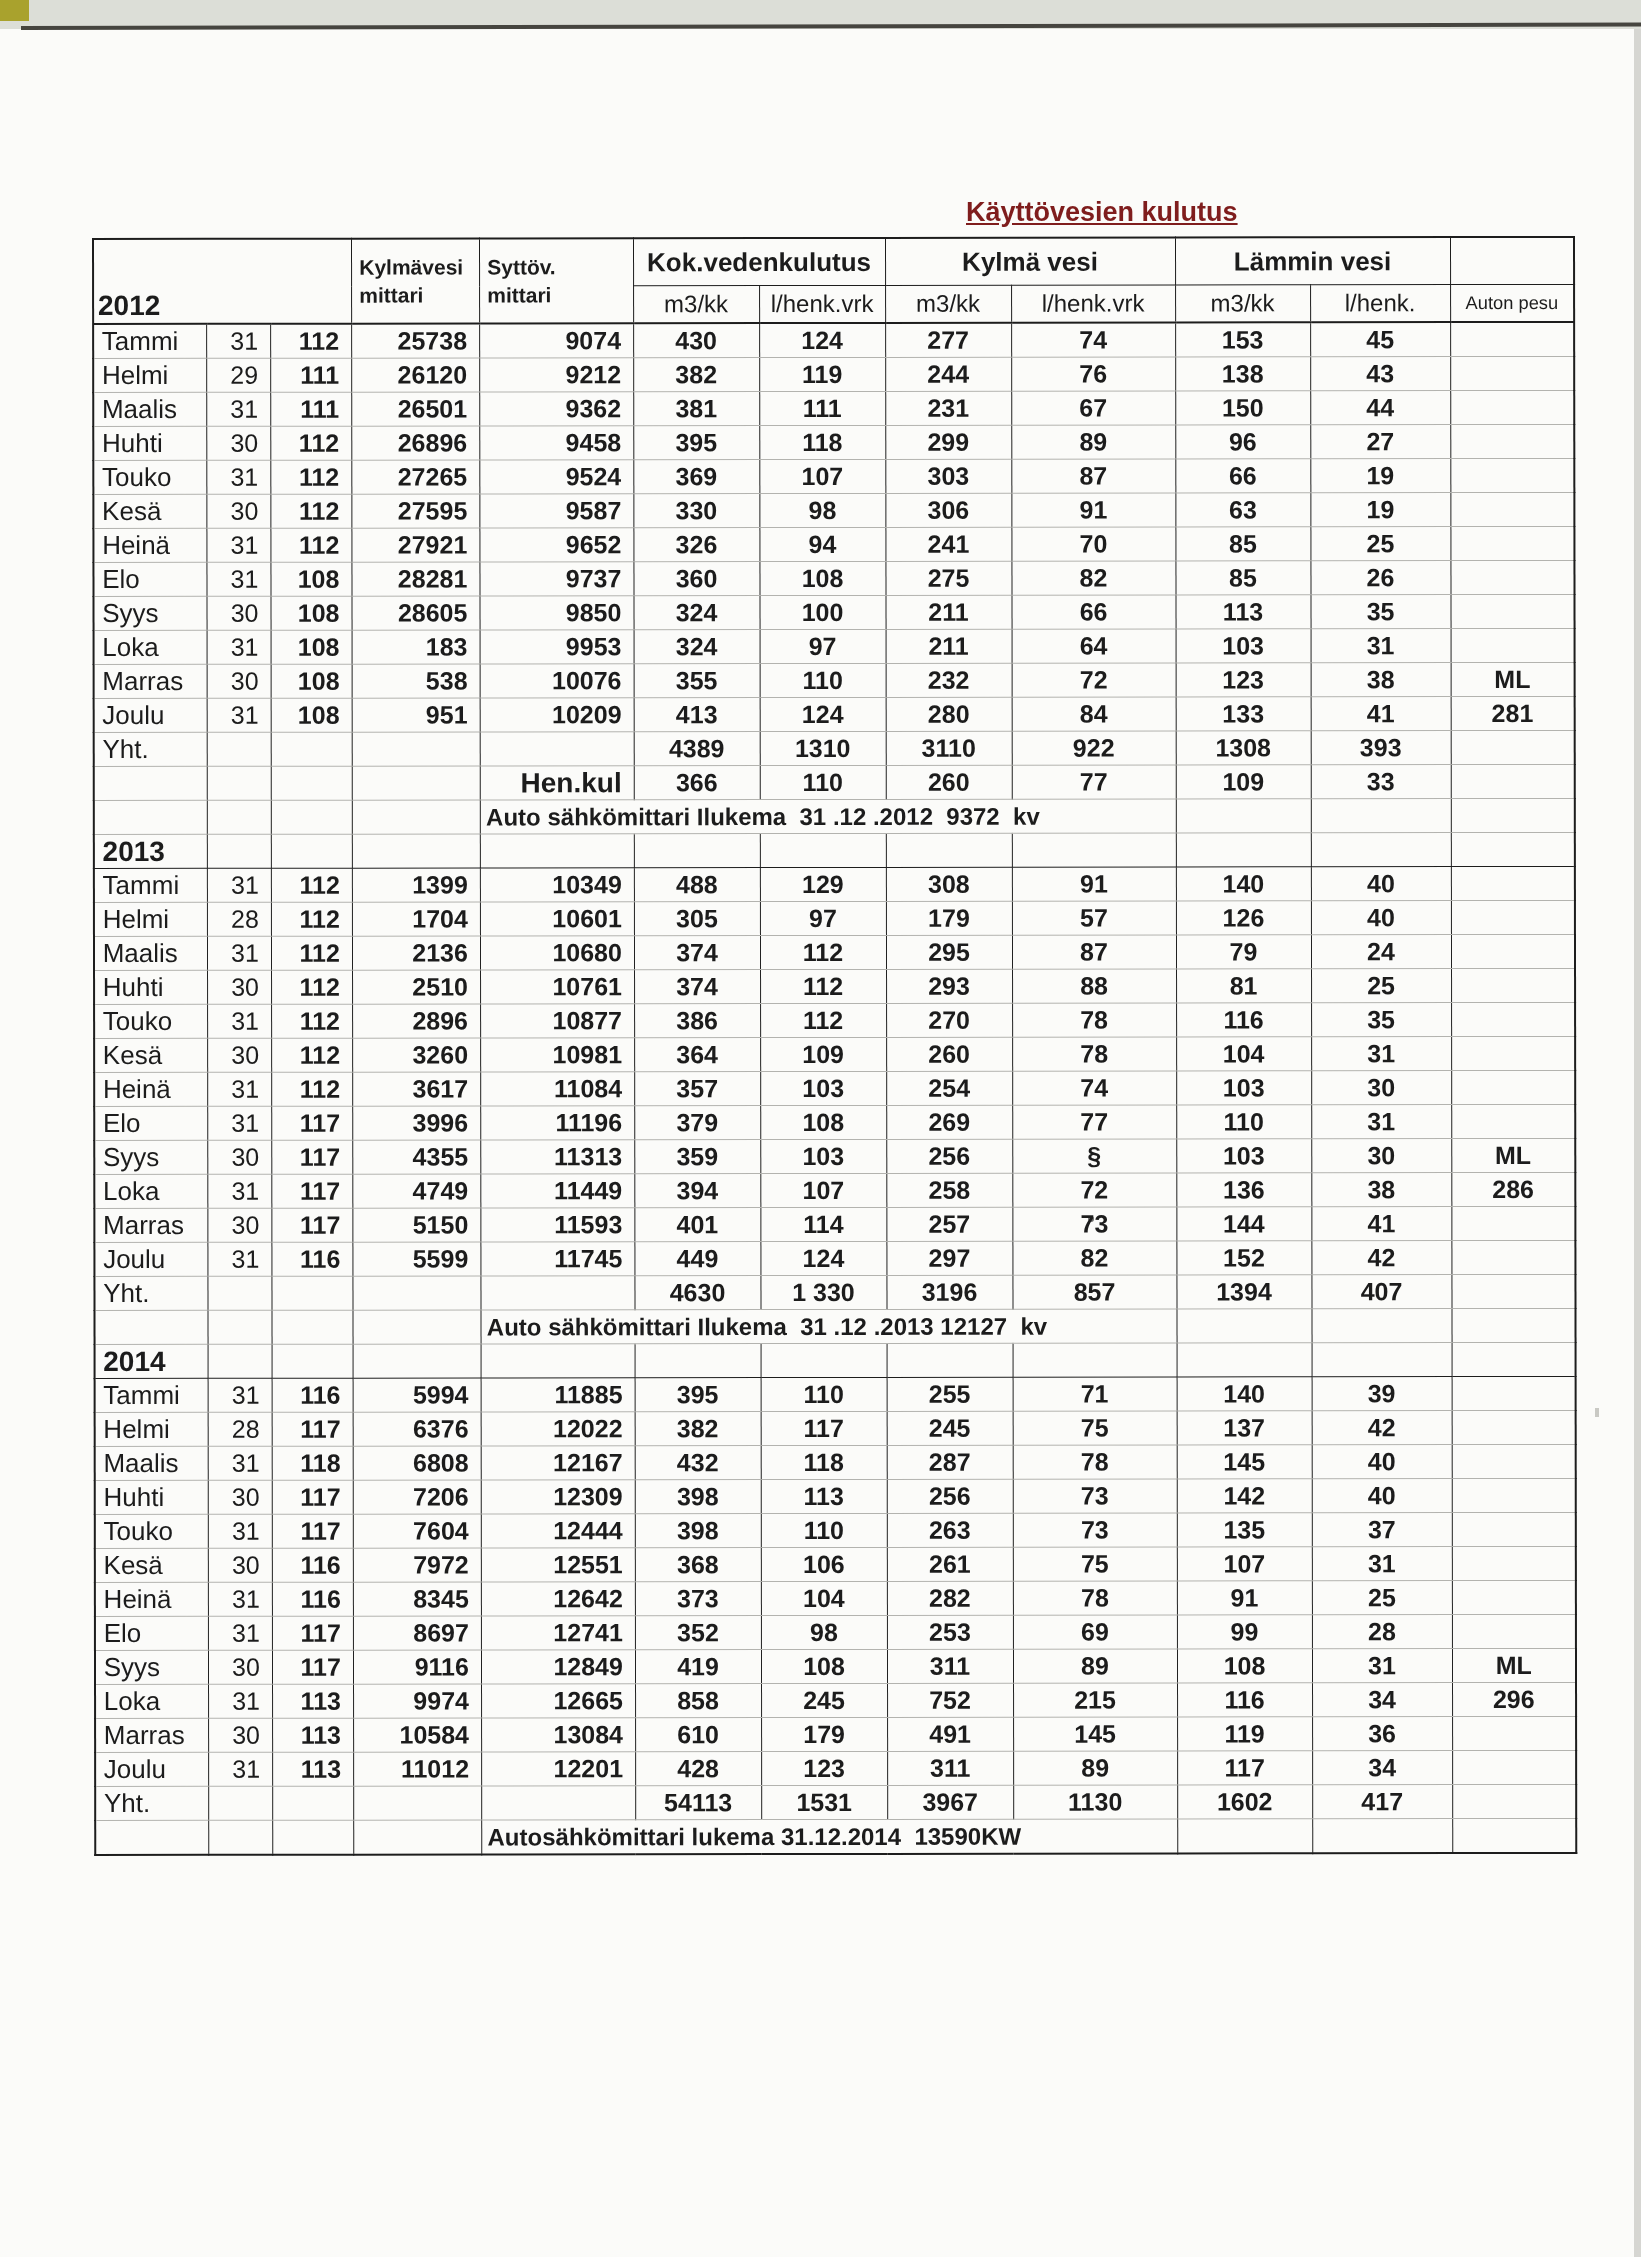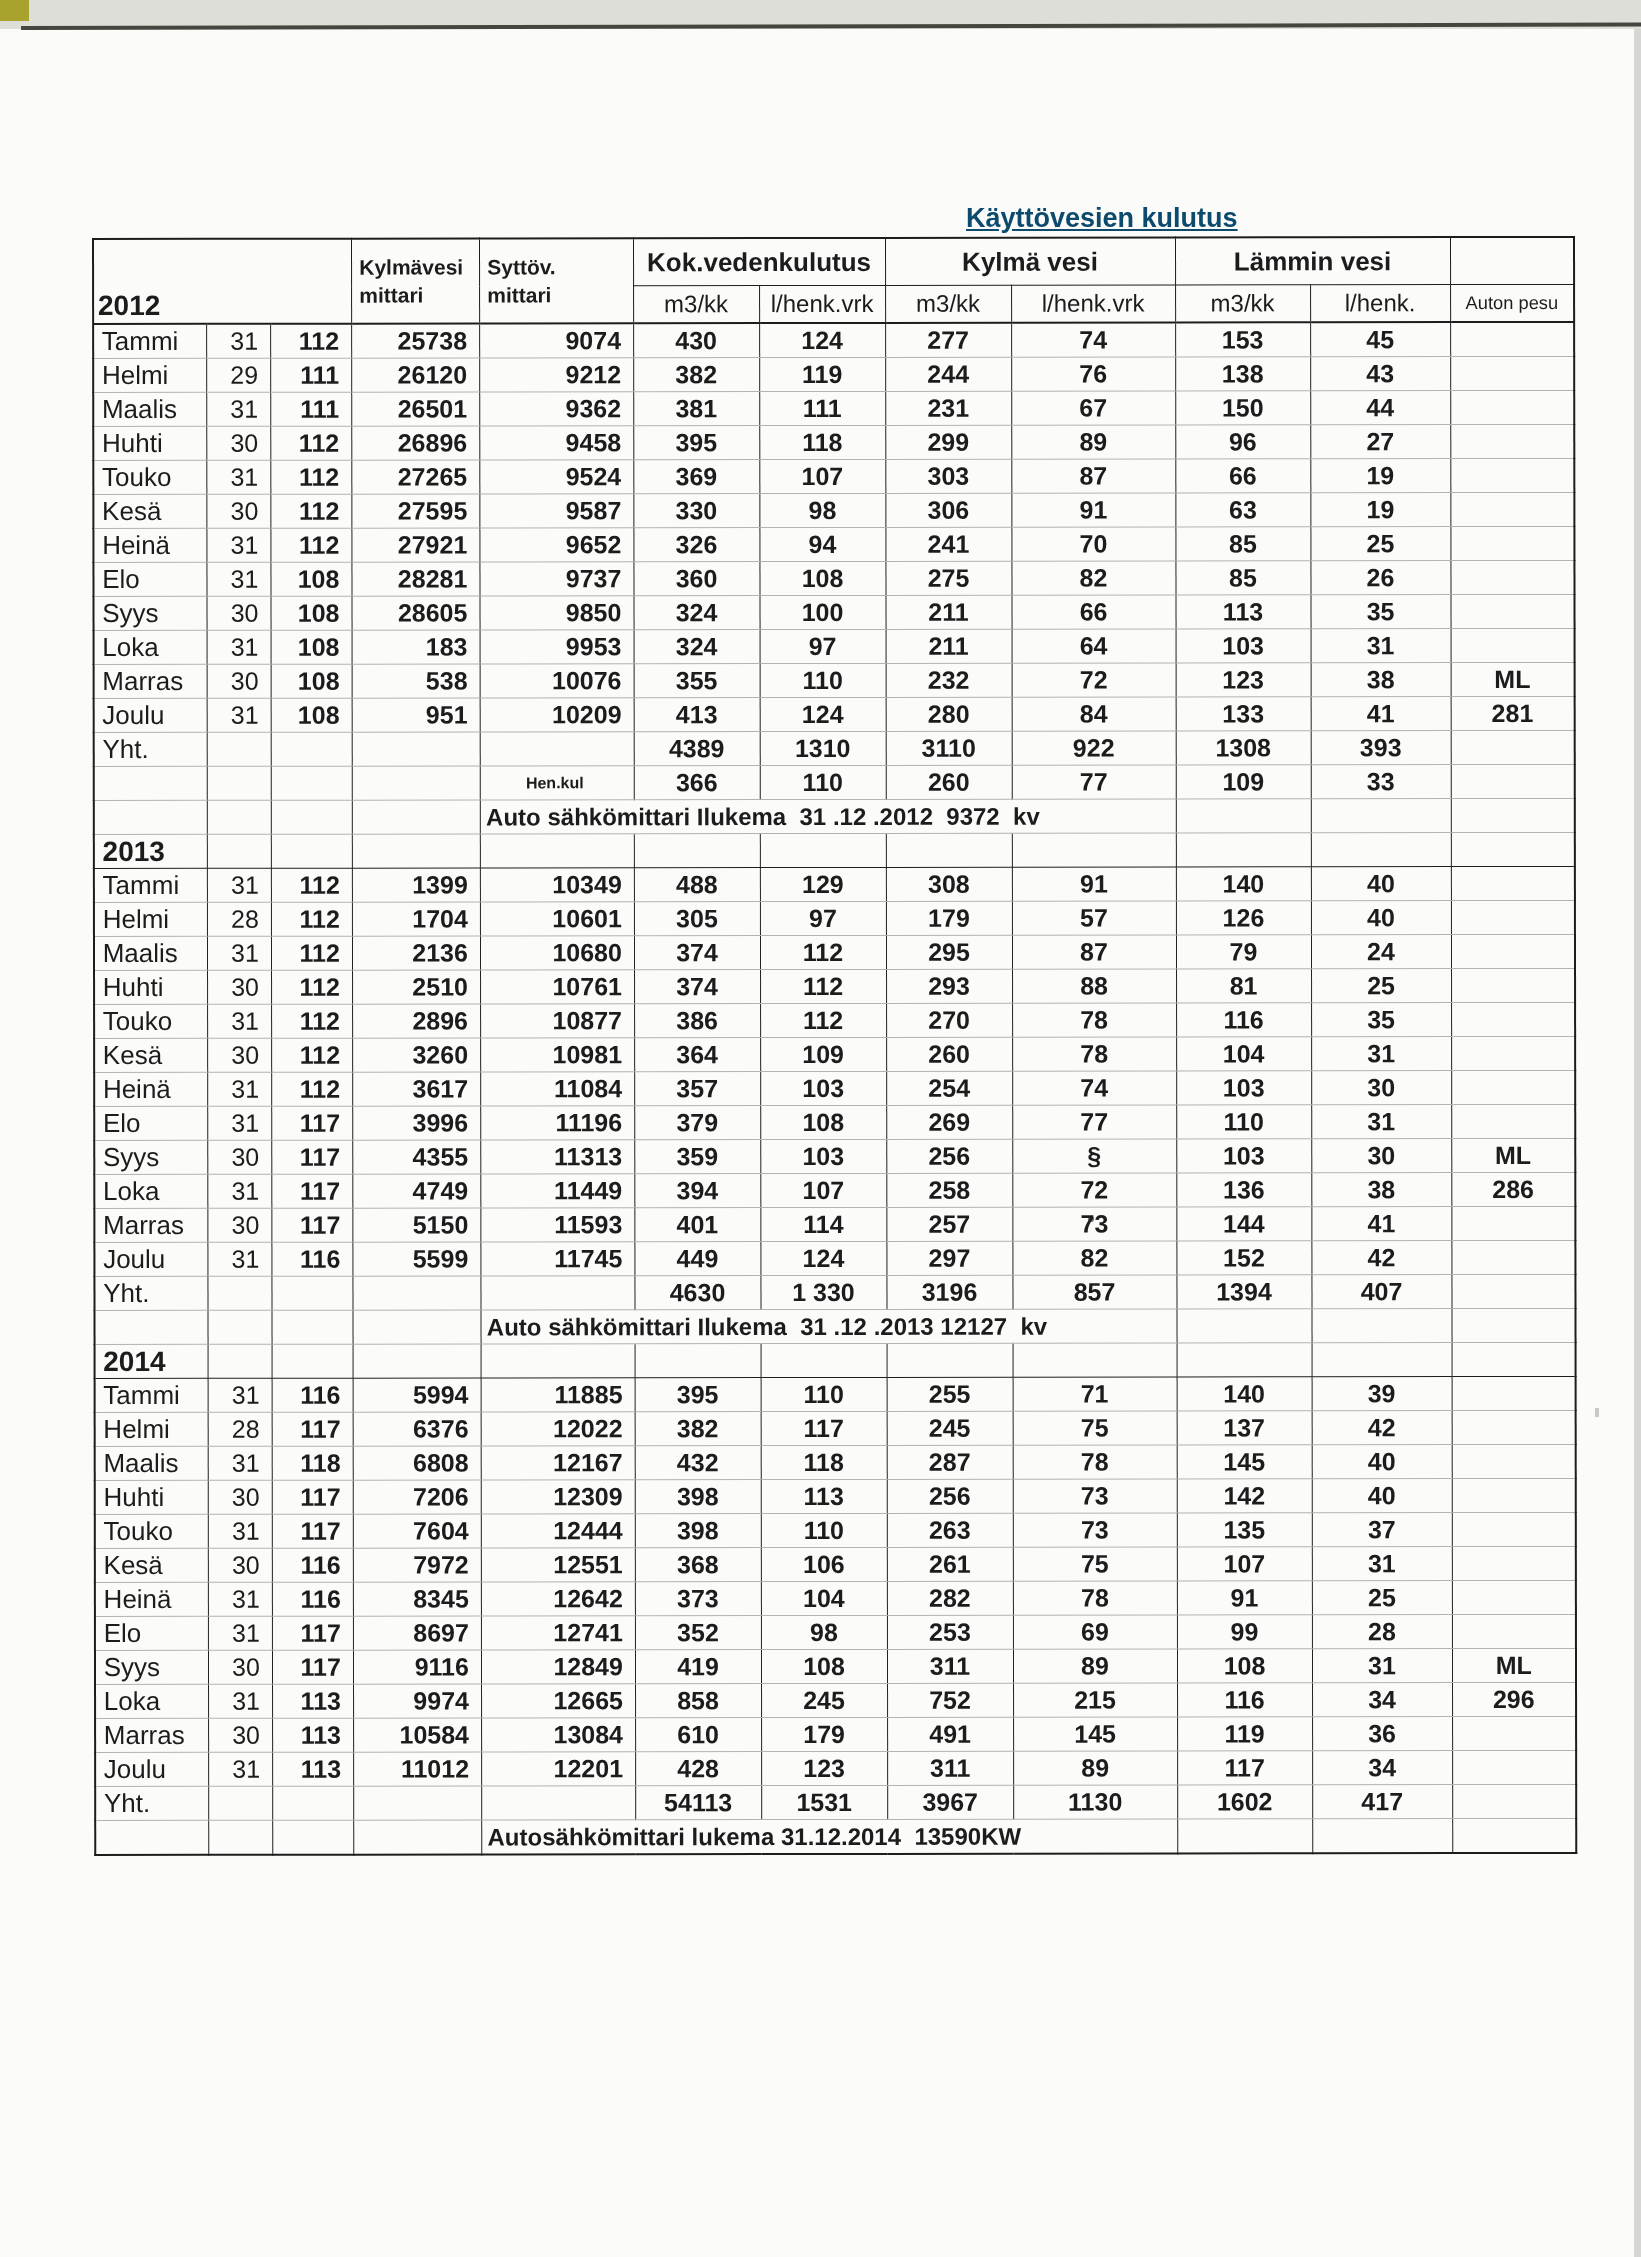--- a/index.html
+++ b/index.html
@@ -9,22 +9,22 @@
   .scan-top-band{position:absolute;left:0;top:0;width:1641px;height:29px;background:#dcded7;}
   .scan-top-line{position:absolute;left:21px;top:26px;width:1620px;height:3.9px;background:#46453f;
                  transform:rotate(-0.12deg);transform-origin:left top;}
   .scan-corner-mark{position:absolute;left:0;top:0;width:29px;height:21px;background:#a9a22d;}
   .scan-right-edge{position:absolute;right:0;top:29px;width:6.8px;height:2228px;background:#d6d6d2;}
   .scan-speck-1{position:absolute;left:1088px;top:1216px;width:5.8px;height:5.8px;border-radius:50%;
                 background:#4a4a48;opacity:.8;}
   .scan-speck-2{position:absolute;left:1595px;top:1408px;width:3.9px;height:8.7px;background:#c9c9c4;}
 
   .doc-title{position:absolute;left:93px;top:187px;font-size:39px;letter-spacing:1px;color:#242424;}
-  .doc-subtitle{position:absolute;left:966px;top:203px;font-size:27px;font-weight:bold;
-                text-decoration:underline;color:#0c4a6e;}
+  .doc-subtitle{position:absolute;left:966px;top:197px;font-size:27px;font-weight:bold;
+                text-decoration:underline;color:#7f1d1d;}
 
   table.doc-table{position:absolute;left:92px;top:238px;width:1480px;border-collapse:collapse;
                   table-layout:fixed;transform:rotate(-0.08deg);transform-origin:left top;
                   border:2.9px solid #1d1d1d;}
   .doc-table th,.doc-table td{overflow:hidden;white-space:nowrap;vertical-align:middle;}
 
   
   thead th{border:1.9px solid #1d1d1d;background:transparent;font-size:26px;padding:0 3.9px;}
   thead tr.h1 th{height:46px;}
   thead tr.h2 th{height:35px;}
@@ -42,21 +42,21 @@
            border-top:1px solid #b3b3af;border-bottom:1px solid #b3b3af;}
   tr.first-row td{border-top:2.4px solid #1d1d1d;}
   tr.year-row td{border-top:1.9px solid #1d1d1d;border-bottom:1.9px solid #1d1d1d;}
   td.c-month{text-align:left;font-size:26px;}
   td.c-days{text-align:right;padding-right:11.6px;}
   td.c-pers,td.c-m1,td.c-m2{text-align:right;font-weight:bold;padding-right:11.6px;}
   td.c-kok1,td.c-kok2,td.c-ky1,td.c-ky2,td.c-la1,td.c-la2,td.c-auto
       {text-align:center;font-weight:bold;}
   td.yht-label{text-align:left;font-weight:normal;font-size:26px;padding-right:7.7px;}
   td.year-label{font-weight:bold;font-size:28px;}
-  td.henkul-label{text-align:center;font-weight:bold;font-size:16px;}
+  td.henkul-label{text-align:right;font-weight:bold;font-size:28px;}
   td.note-cell{text-align:left;font-weight:bold;font-size:24px;white-space:pre;padding-left:5.8px;margin-top:48px;}
 </style>
 </head>
 <body>
 
 <div class="page">
 
   <div class="scan-top-band"></div>
   <div class="scan-corner-mark"></div>
   <div class="scan-top-line"></div>

